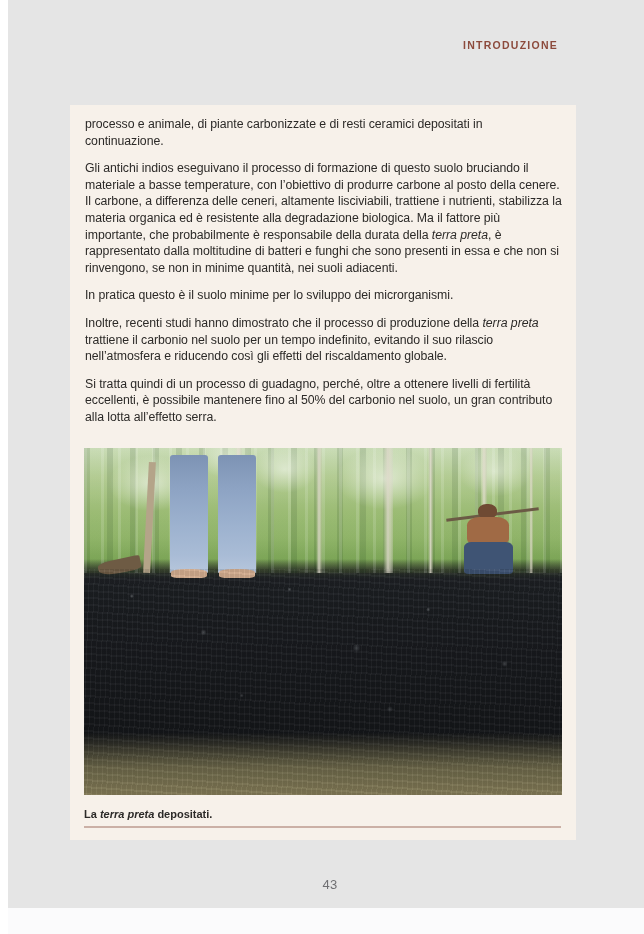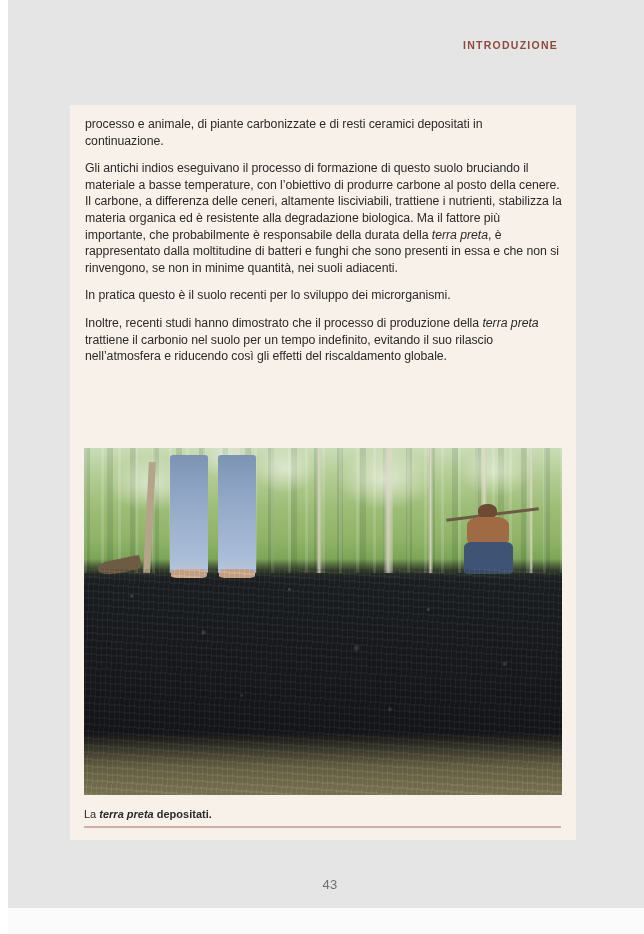--- a/index.html
+++ b/index.html
@@ -329,22 +329,23 @@
 
   <div class="page-bottom-band"></div>
 
   <div class="running-head">INTRODUZIONE</div>
 
   <div class="content-block">
 
     <div class="text-column">
       <p class="para"><span>processo e animale, di piante carbonizzate e di resti ceramici depositati in continuazione.</span></p>
       <p class="para"><span>Gli antichi indios eseguivano il processo di formazione di questo suolo bruciando il materiale a basse temperature, con l’obiettivo di produrre carbone al posto della cenere. Il carbone, a differenza delle ceneri, altamente lisciviabili, trattiene i nutrienti, stabilizza la materia organica ed è resistente alla degradazione biologica. Ma il fattore più importante, che probabilmente è responsabile della durata della </span><span class="it">terra preta</span><span>, è rappresentato dalla moltitudine di batteri e funghi che sono presenti in essa e che non si rinvengono, se non in minime quantità, nei suoli adiacenti.</span></p>
-      <p class="para"><span>In pratica questo è il suolo recenti per lo sviluppo dei microrganismi.</span></p>
+      <p class="para"><span>In pratica questo è il suolo minime per lo sviluppo dei microrganismi.</span></p>
       <p class="para"><span>Inoltre, recenti studi hanno dimostrato che il processo di produzione della </span><span class="it">terra preta</span><span> trattiene il carbonio nel suolo per un tempo indefinito, evitando il suo rilascio nell’atmosfera e riducendo così gli effetti del riscaldamento globale.</span></p>
+      <p class="para"><span>Si tratta quindi di un processo di guadagno, perché, oltre a ottenere livelli di fertilità eccellenti, è possibile mantenere fino al 50% del carbonio nel suolo, un gran contributo alla lotta all’effetto serra.</span></p>
     </div>
 
     <div class="figure">
       <div class="photo"></div>
       <div class="canopy-stripes"></div>
       <div class="canopy-light"></div>
 
       <div class="trunk" style="left:31.5%; width:1.6%;"></div>
       <div class="trunk" style="left:48.5%; width:1.2%;"></div>
       <div class="trunk" style="left:62.5%; width:2.2%;"></div>
@@ -365,20 +366,20 @@
       <div class="crouch">
         <div class="pole"></div>
         <div class="head"></div>
         <div class="torso"></div>
         <div class="pants"></div>
       </div>
 
       <div class="soil-texture"></div>
     </div>
 
-    <div class="caption"><span style="font-weight: normal;">La </span><span class="it" style="font-weight: bold;">terra preta</span><span style="font-weight: bold;"> depositati.</span></div>
+    <div class="caption"><span style="font-weight: bold;">La </span><span class="it" style="font-weight: bold;">terra preta</span><span style="font-weight: bold;"> depositati.</span></div>
     <div class="caption-rule"></div>
 
   </div>
 
   <div class="folio">43</div>
 
 </div>
 
 </body></html>

